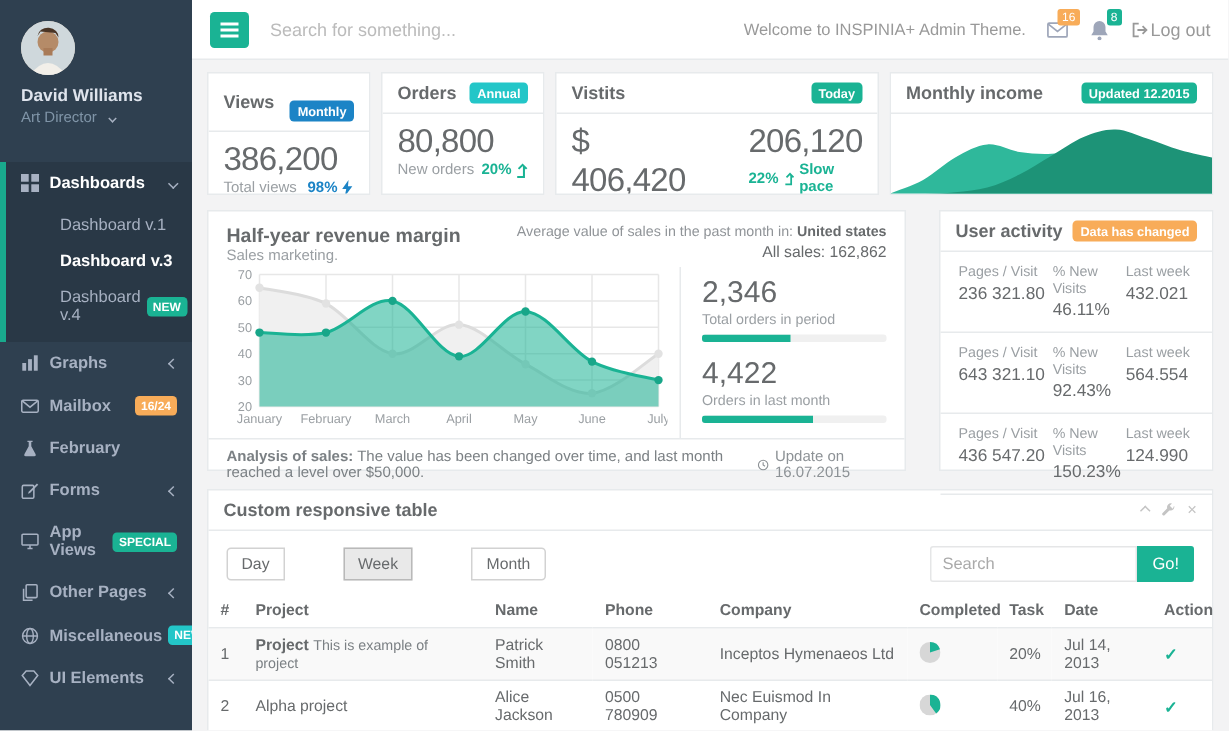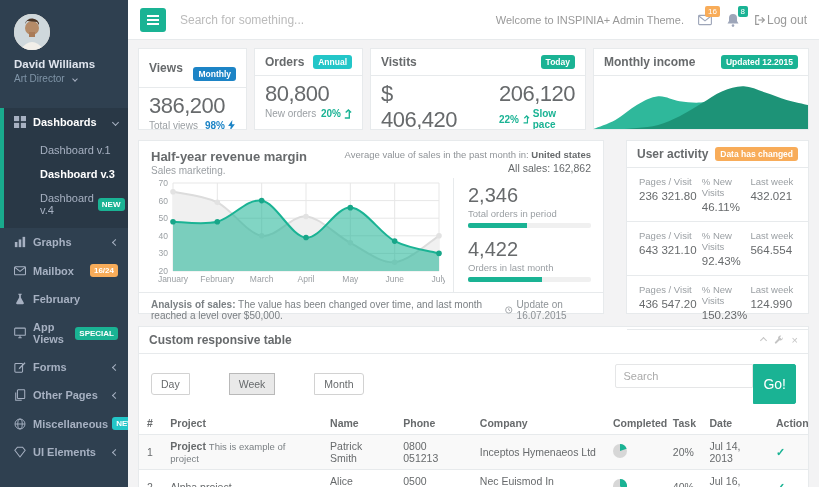--- a/index.html
+++ b/index.html
@@ -94,21 +94,21 @@
   .tools svg{width:10px;height:10px;}
   .tbl-toolbar{display:flex;justify-content:space-between;align-items:center;padding:10px 12px 6px 12px;}
   .btn-group{display:inline-flex;gap:40px;}
   .btn-w{font-size:10.5px;padding:4px 9px;background:#fff;border:1px solid #d2d2d2;color:#676a6c;cursor:pointer;margin-left:-1px;font-family:"Liberation Sans",sans-serif;}
   .btn-w:first-child{border-radius:3px 0 0 3px;margin-left:0;}
   .btn-w:last-child{border-radius:0 3px 3px 0;}
   .btn-w.active{background:#e9e9e9;border-color:#b9b9b9;position:relative;}
   .search-group{display:flex;}
   .search-group input{width:138px;height:24px;border:1px solid #e5e6e7;font-size:11px;padding:0 7px;outline:none;color:#676a6c;border-radius:2px 0 0 2px;font-family:"Liberation Sans",sans-serif;}
   .search-group input::placeholder{color:#aaa;}
-  .btn-go{height:40px;background:#1ab394;color:#fff;border:1px solid #1ab394;font-size:14px;padding:0 9px;cursor:pointer;border-radius:0 2px 2px 0;font-family:"Liberation Sans",sans-serif;}
+  .btn-go{height:24px;background:#1ab394;color:#fff;border:1px solid #1ab394;font-size:11px;padding:0 9px;cursor:pointer;border-radius:0 2px 2px 0;font-family:"Liberation Sans",sans-serif;}
   table{width:100%;border-collapse:collapse;table-layout:fixed;font-size:10.5px;color:#676a6c;margin-top:2px;}
   th{font-weight:bold;text-align:left;padding:5px 8px;border-bottom:1px solid #e7eaec;color:#676a6c;}
   td{padding:5px 8px;border-top:1px solid #e7eaec;}
   tbody tr:nth-child(odd){background:#f9f9f9;}
   .proj-note{font-size:9.5px;color:#7b8084;}
   .check{color:#1ab394;font-weight:bold;font-size:11px;}
   .c-num{width:3.5%;} .c-proj{width:24%;} .c-name{width:11%;} .c-phone{width:11.5%;}
   .c-comp{width:20%;} .c-done{width:9%;} .c-task{width:5.5%;} .c-date{width:10%;} .c-act{width:6%;}
 </style>
 </head>
@@ -191,39 +191,39 @@
               <svg viewBox="0 0 14 14" fill="currentColor">
                 <path d="M5,1 h4 v1 h-1 v3.2 l3.4,6.3 a1.1,1.1 0 0 1 -1,1.5 H3.6 a1.1,1.1 0 0 1 -1,-1.5 L6,5.2 V2 H5 Z"></path>
               </svg>
             </span>
             <span class="nav-label">February</span>
           </div>
         </div>
         <div class="nav-section">
           <div class="nav-item">
             <span class="nav-ic">
+              <svg viewBox="0 0 14 14" fill="none" stroke="currentColor" stroke-width="1.2">
+                <rect x="1" y="3" width="9" height="10" rx="1"></rect>
+                <path d="M6,8 L12.4,1.6 l1,1 L7,9 l-1.6,0.6 Z" fill="currentColor" stroke="none"></path>
+              </svg>
+            </span>
+            <span class="nav-label">Forms</span>
+            <span class="chev left"></span>
+          </div>
+        </div>
+        <div class="nav-section">
+          <div class="nav-item">
+            <span class="nav-ic">
               <svg viewBox="0 0 14 13" fill="none" stroke="currentColor" stroke-width="1.2">
                 <rect x="0.8" y="0.8" width="12.4" height="8.4" rx="0.8"></rect>
                 <path d="M5,12 h4 M7,9.5 V12"></path>
               </svg>
             </span>
             <span class="nav-label">App Views</span>
             <span class="s-badge" style="background:#1ab394">SPECIAL</span>
-          </div>
-        </div>
-        <div class="nav-section">
-          <div class="nav-item">
-            <span class="nav-ic">
-              <svg viewBox="0 0 14 14" fill="none" stroke="currentColor" stroke-width="1.2">
-                <rect x="1" y="3" width="9" height="10" rx="1"></rect>
-                <path d="M6,8 L12.4,1.6 l1,1 L7,9 l-1.6,0.6 Z" fill="currentColor" stroke="none"></path>
-              </svg>
-            </span>
-            <span class="nav-label">Forms</span>
-            <span class="chev left"></span>
           </div>
         </div>
         <div class="nav-section">
           <div class="nav-item">
             <span class="nav-ic">
               <svg viewBox="0 0 14 14" fill="none" stroke="currentColor" stroke-width="1.2">
                 <rect x="4" y="1" width="8.5" height="10" rx="0.8"></rect>
                 <path d="M2,4 v9 h7"></path>
               </svg>
             </span>

